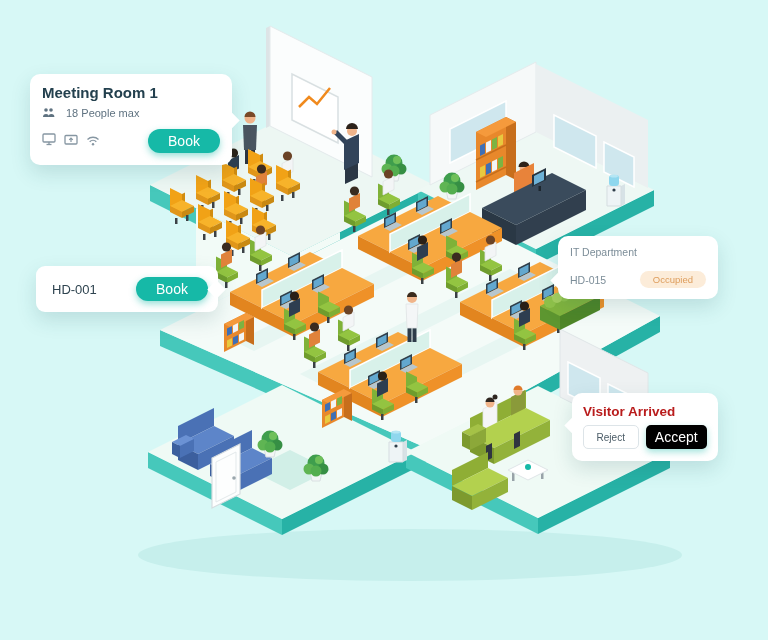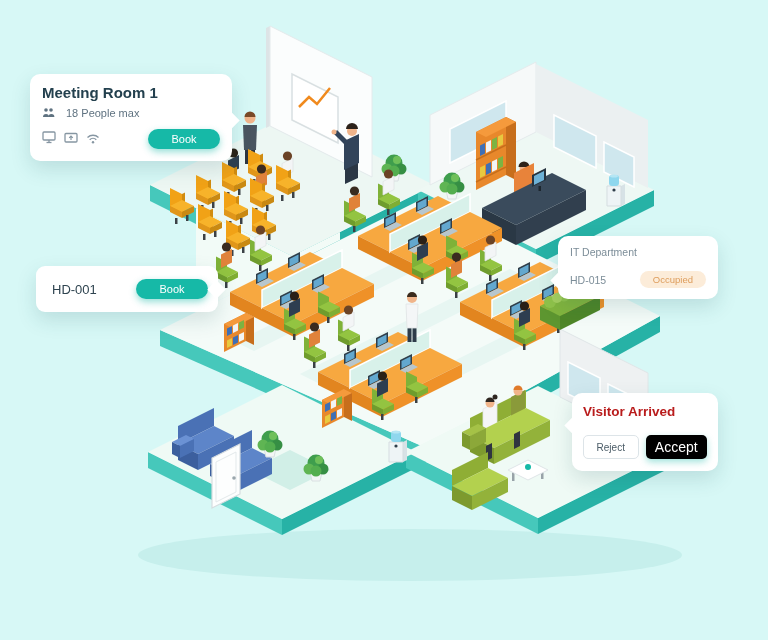--- a/index.html
+++ b/index.html
@@ -13,21 +13,21 @@
     position:absolute;background:#ffffff;border-radius:10px;
     box-shadow:0 8px 20px rgba(23,80,90,.15);z-index:5;
   }
   .tail{position:absolute;width:13px;height:13px;background:#ffffff;transform:rotate(45deg)}
   .card-title{font-size:15px;font-weight:bold;color:#23404e}
   .cap-row{display:flex;align-items:flex-start;gap:11px;margin-top:6px;font-size:11px;color:#5f7280}
   .amenity-row{display:flex;align-items:center;justify-content:space-between;margin-top:9px}
   .amenities{display:flex;gap:8px;align-items:center}
   .btn-book{
     background:#16b9a7;color:#fff;border:none;border-radius:12px;
-    font-size:11px;padding:4px 0;width:72px;cursor:pointer;
+    font-size:14px;padding:4px 0;width:72px;cursor:pointer;
     box-shadow:0 3px 7px rgba(22,185,167,.45);font-family:inherit;
   }
   #card-meeting{left:30px;top:74px;width:178px;padding:10px 12px 12px}
   #card-meeting .tail{right:-5px;top:40px}
   #card-desk{
     left:36px;top:266px;width:182px;height:46px;border-radius:9px;
     display:flex;align-items:center;justify-content:space-between;
     padding:0 10px 0 16px;box-sizing:border-box;gap:36px;
   }
   #card-desk .tail{right:-5px;top:17px}
@@ -35,21 +35,21 @@
   #card-employee{left:558px;top:236px;width:160px;padding:10px 12px 11px;box-sizing:border-box}
   #card-employee .tail{left:-5px;top:38px}
   .emp-name{font-size:14.5px;font-weight:bold;color:#23404e}
   .emp-dept{font-size:10.5px;color:#7c8d98;}
   .emp-row{display:flex;justify-content:space-between;align-items:center;margin-top:13px}
   .emp-desk{font-size:10.5px;color:#7c8d98}
   .badge{background:#fcecd9;color:#dd9c5b;font-size:9.5px;padding:3px 13px;border-radius:9px}
   #card-visitor{left:572px;top:393px;width:146px;padding:11px 11px 12px;box-sizing:border-box}
   #card-visitor .tail{left:-5px;top:26px}
   .vis-title{font-size:13.5px;font-weight:bold;color:#b91c1c}
-  .vis-row{display:flex;gap:7px;margin-top:16px}
+  .vis-row{display:flex;gap:7px;margin-top:6px}
   .btn-reject{
     background:#fff;border:1px solid #dde4e8;color:#4a5b66;font-size:10px;
     padding:4px 0;width:56px;border-radius:5px;cursor:pointer;font-family:inherit;
   }
   .btn-accept{
     background:#000000;border:none;color:#fff;font-size:14px;
     padding:4px 0;width:62px;border-radius:5px;cursor:pointer;
     box-shadow:0 3px 7px rgba(22,185,167,.4);font-family:inherit;
   }
 </style>

